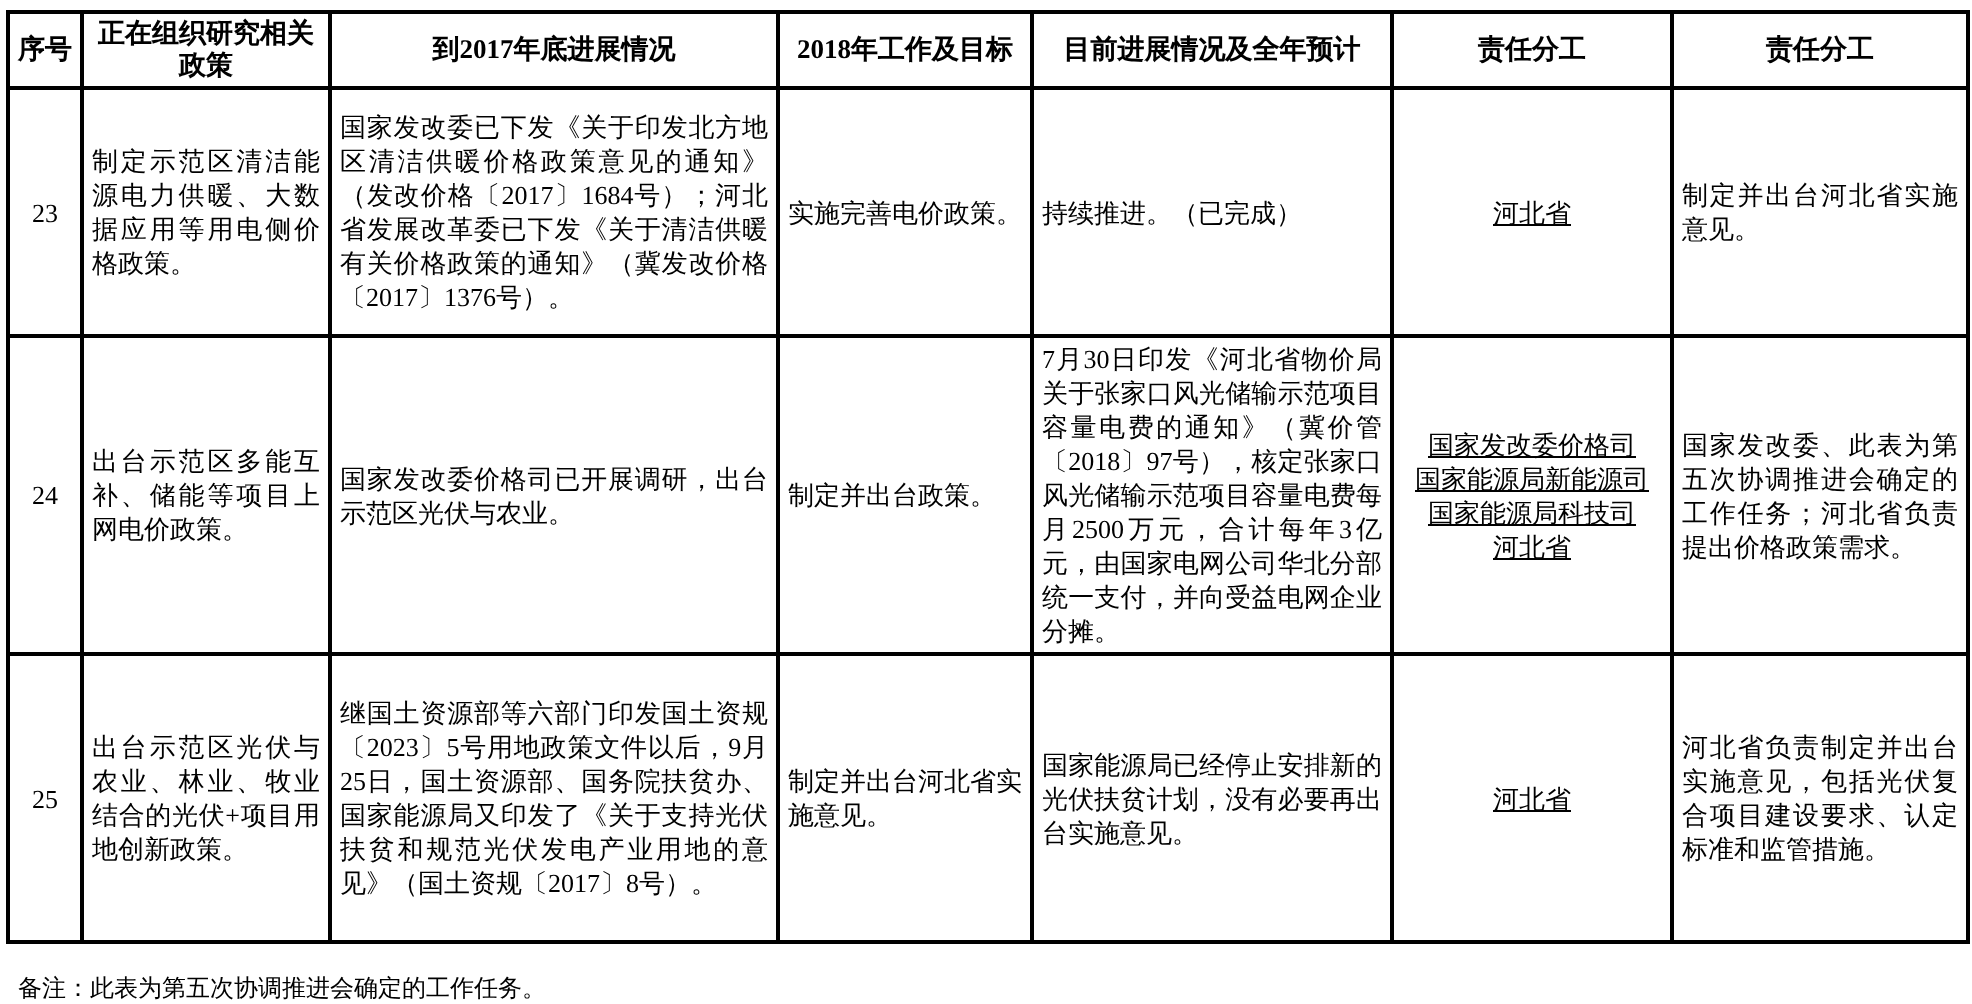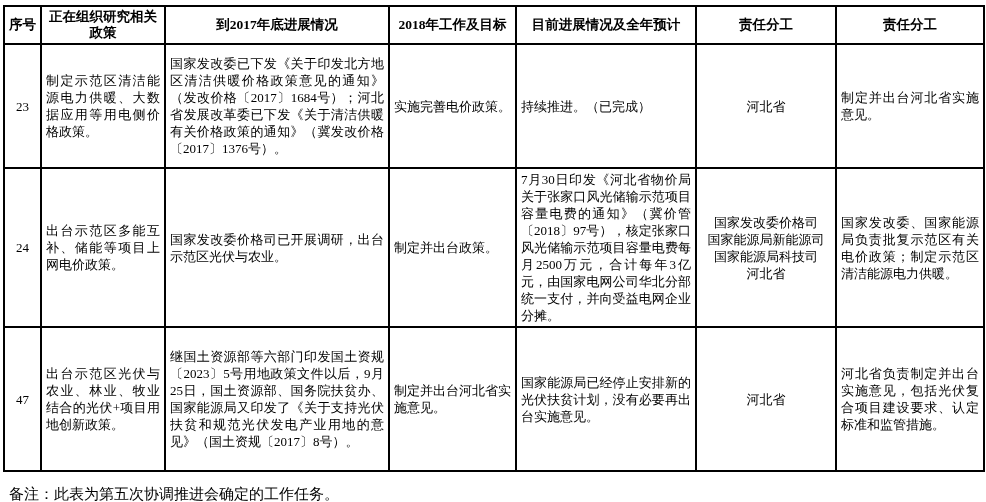--- a/index.html
+++ b/index.html
@@ -45,24 +45,24 @@
   .h-header { height: 38px; }
   .h-r0 { height: 124px; }
   .h-r1 { height: 158px; }
   .h-r2 { height: 144px; }
   td.c-center { text-align: center; }
   td.c-just {
     text-align: justify;
     text-justify: inter-ideograph;
   }
   td.c-left { text-align: left; font-family: Liberation Serif, serif; }
-  td.c-pre { white-space: pre-line; }
+  td.c-pre { white-space: pre-line; text-decoration: underline; }
   .footnote {
     margin: 14px 0 0 6px;
-    font-size: 15px;
+    font-size: 12px;
     line-height: 16px;
   }
 </style>
 </head>
 <body>
 
 <div class="page">
   <table class="task-table">
     <colgroup>
       <col style="width:37px">
@@ -97,24 +97,24 @@
       <tr class="h-r1">
         <td class="c-center">24</td>
         <td class="c-just">出台示范区多能互补、储能等项目上网电价政策。</td>
         <td class="c-just">国家发改委价格司已开展调研，出台示范区光伏与农业。</td>
         <td class="c-left">制定并出台政策。</td>
         <td class="c-just">7月30日印发《河北省物价局关于张家口风光储输示范项目容量电费的通知》（冀价管〔2018〕97号），核定张家口风光储输示范项目容量电费每月2500万元，合计每年3亿元，由国家电网公司华北分部统一支付，并向受益电网企业分摊。</td>
         <td class="c-center c-pre">国家发改委价格司
 国家能源局新能源司
 国家能源局科技司
 河北省</td>
-        <td class="c-just">国家发改委、国家能源局负责批复示范区有关电价政策；制定示范区清洁能源电力供暖。</td>
+        <td class="c-just">国家发改委、此表为第五次协调推进会确定的工作任务；河北省负责提出价格政策需求。</td>
       </tr>
       <tr class="h-r2">
-        <td class="c-center">47</td>
+        <td class="c-center">25</td>
         <td class="c-just">出台示范区光伏与农业、林业、牧业结合的光伏+项目用地创新政策。</td>
         <td class="c-just">继国土资源部等六部门印发国土资规〔2023〕5号用地政策文件以后，9月25日，国土资源部、国务院扶贫办、国家能源局又印发了《关于支持光伏扶贫和规范光伏发电产业用地的意见》（国土资规〔2017〕8号）。</td>
         <td class="c-left">制定并出台河北省实施意见。</td>
         <td class="c-just">国家能源局已经停止安排新的光伏扶贫计划，没有必要再出台实施意见。</td>
         <td class="c-center c-pre">河北省</td>
         <td class="c-just">河北省负责制定并出台实施意见，包括光伏复合项目建设要求、认定标准和监管措施。</td>
       </tr>
     </tbody>
   </table>
   <div class="footnote">备注：此表为第五次协调推进会确定的工作任务。</div>

